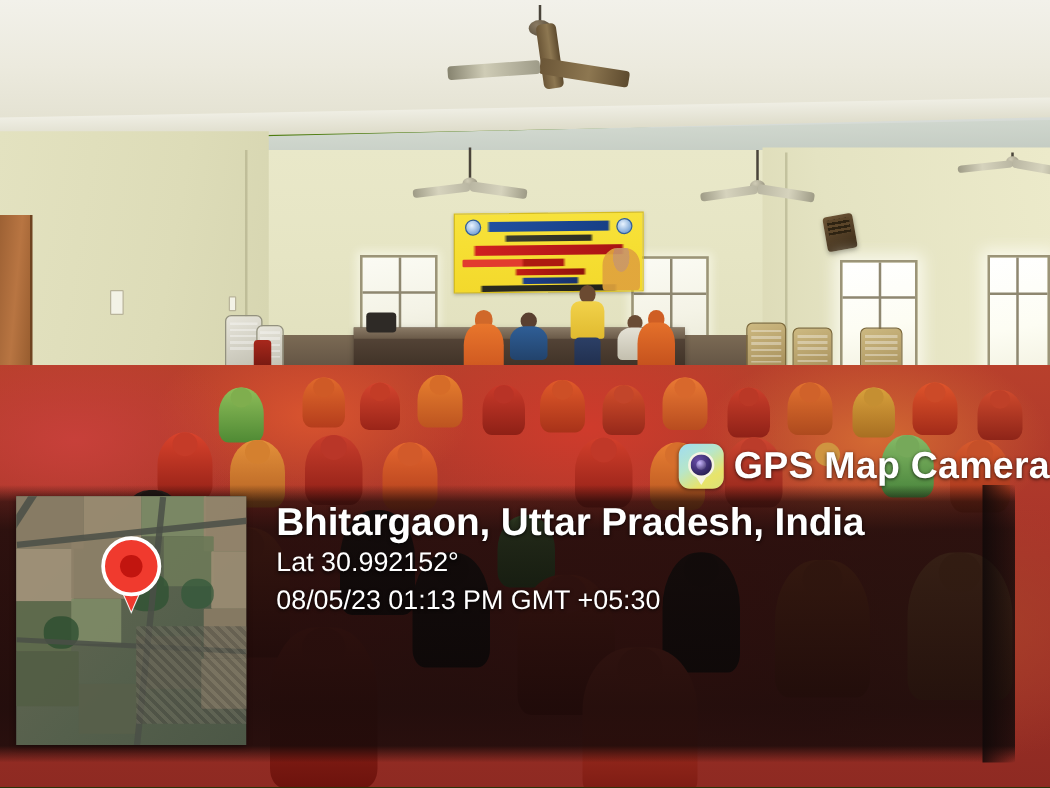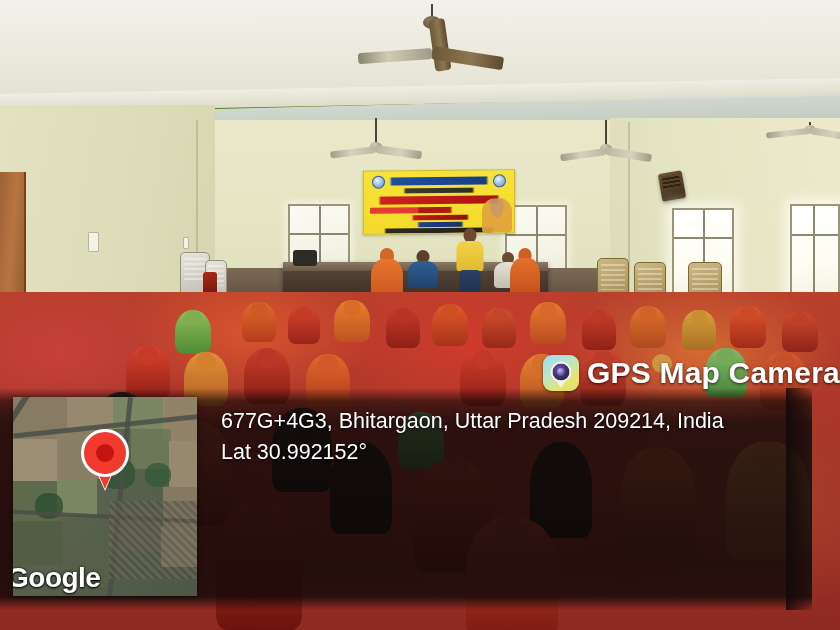--- a/index.html
+++ b/index.html
@@ -599,21 +599,21 @@
 
       <div class="field" style="left:96px;top:104px;width:96px;height:78px;background:repeating-linear-gradient(45deg,#6c6a5c 0 3px,#4e4d44 3px 6px);opacity:.55;"></div>
     </div>
 
     <div class="map-pin">
       <div class="pin-point"></div>
       <div class="pin-head"></div>
       <div class="pin-dot"></div>
     </div>
 
-    <div class="google-wm">Google</div>
   </div>
 
   <div class="info-text">
-    <div class="info-line addr">677G+4G3, Bhitargaon, Uttar Pradesh 209214, India</div>
+    <div class="info-title">Bhitargaon, Uttar Pradesh, India</div>
     <div class="info-line">Lat 30.992152°</div>
+    <div class="info-line">08/05/23 01:13 PM GMT +05:30</div>
   </div>
 
 </div>
 
 </body></html>

